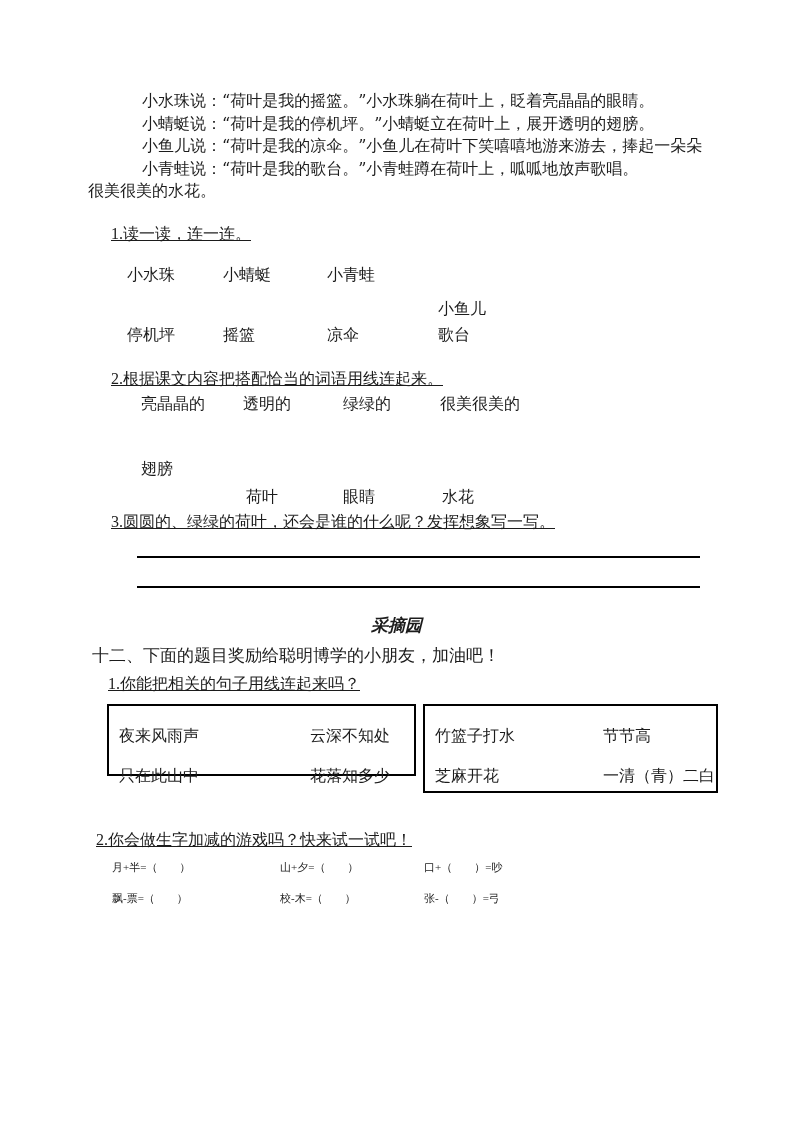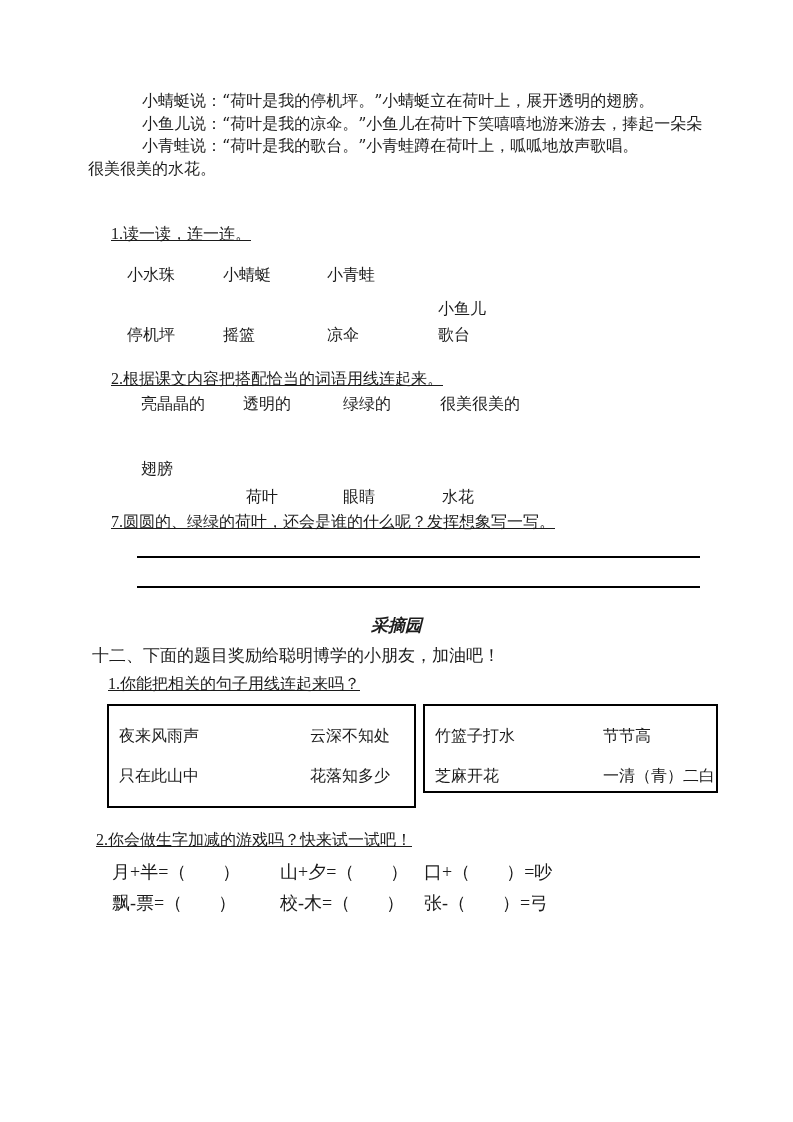--- a/index.html
+++ b/index.html
@@ -32,28 +32,29 @@
     position: absolute; left: 0; width: 793px;
     text-align: center; font-weight: bold; font-size: 17px; font-style: italic;
   }
   .section-label { font-size: 17px; }
   .match-box {
     position: absolute;
     border: 2px solid #000000;
     box-sizing: border-box;
   }
   .box-item { position: absolute; font-size: 16px; white-space: nowrap; }
-  .puzzle { font-size: 18px; }
+  .puzzle { font-size: 11px; }
 </style>
 </head>
 <body>
 
 <div class="page">
 
   <div class="passage">
+    <div class="line indent">小水珠说：“荷叶是我的摇篮。”小水珠躺在荷叶上，眨着亮晶晶的眼睛。</div>
     <div class="line indent">小蜻蜓说：“荷叶是我的停机坪。”小蜻蜓立在荷叶上，展开透明的翅膀。</div>
     <div class="line indent">小鱼儿说：“荷叶是我的凉伞。”小鱼儿在荷叶下笑嘻嘻地游来游去，捧起一朵朵</div>
     <div class="line indent">小青蛙说：“荷叶是我的歌台。”小青蛙蹲在荷叶上，呱呱地放声歌唱。</div>
     <div class="line">很美很美的水花。</div>
   </div>
 
   <div class="abs qlabel" style="left:111px; top:224px;">1.读一读，连一连。</div>
 
   <div class="abs word" style="left:127px; top:265px;">小水珠</div>
   <div class="abs word" style="left:223px; top:265px;">小蜻蜓</div>
@@ -70,30 +71,30 @@
   <div class="abs word" style="left:141px; top:394px;">亮晶晶的</div>
   <div class="abs word" style="left:243px; top:394px;">透明的</div>
   <div class="abs word" style="left:343px; top:394px;">绿绿的</div>
   <div class="abs word" style="left:440px; top:394px;">很美很美的</div>
 
   <div class="abs word" style="left:141px; top:459px;">翅膀</div>
   <div class="abs word" style="left:246px; top:487px;">荷叶</div>
   <div class="abs word" style="left:343px; top:487px;">眼睛</div>
   <div class="abs word" style="left:442px; top:487px;">水花</div>
 
-  <div class="abs qlabel" style="left:111px; top:512px;">7.圆圆的、绿绿的荷叶，还会是谁的什么呢？发挥想象写一写。</div>
+  <div class="abs qlabel" style="left:111px; top:512px;">3.圆圆的、绿绿的荷叶，还会是谁的什么呢？发挥想象写一写。</div>
 
   <div class="rule" style="left:137px; top:556px; width:563px;"></div>
   <div class="rule" style="left:137px; top:586px; width:563px;"></div>
 
   <div class="harvest-title" style="top:614px;">采摘园</div>
   <div class="abs section-label" style="left:92px; top:644px;">十二、下面的题目奖励给聪明博学的小朋友，加油吧！</div>
   <div class="abs qlabel" style="left:108px; top:674px;">1.你能把相关的句子用线连起来吗？</div>
 
-  <div class="match-box" style="left:107px; top:704px; width:309px; height:104px;">
+  <div class="match-box" style="left:107px; top:704px; width:309px; height:72px;">
     <div class="box-item" style="left:10px; top:20px;">夜来风雨声</div>
     <div class="box-item" style="left:201px; top:20px;">云深不知处</div>
     <div class="box-item" style="left:10px; top:60px;">只在此山中</div>
     <div class="box-item" style="left:201px; top:60px;">花落知多少</div>
   </div>
 
   <div class="match-box" style="left:423px; top:704px; width:295px; height:89px;">
     <div class="box-item" style="left:10px; top:20px;">竹篮子打水</div>
     <div class="box-item" style="left:178px; top:20px;">节节高</div>
     <div class="box-item" style="left:10px; top:60px;">芝麻开花</div>

